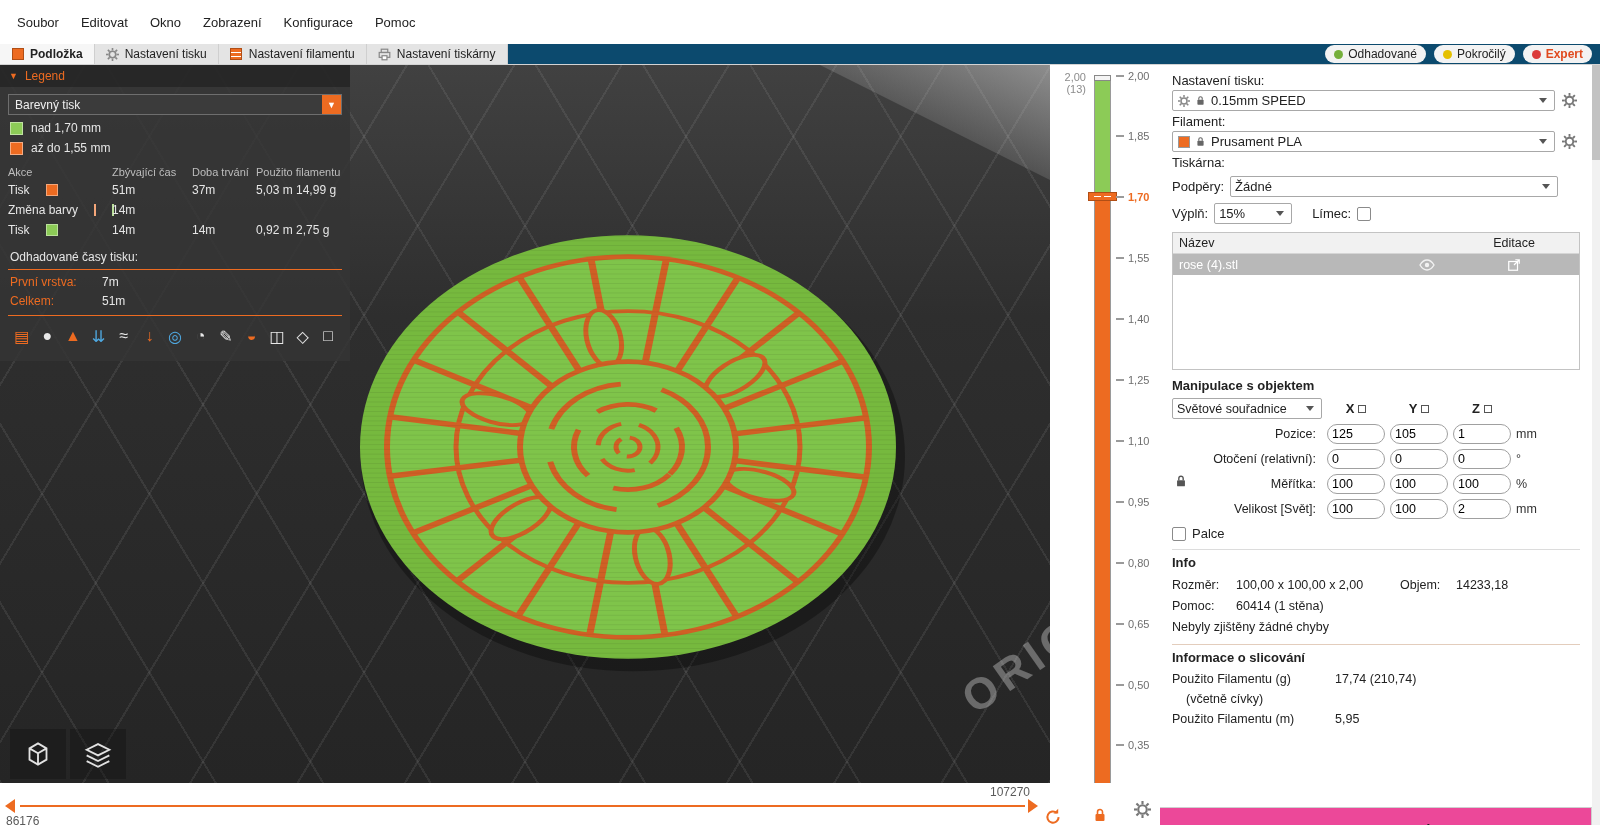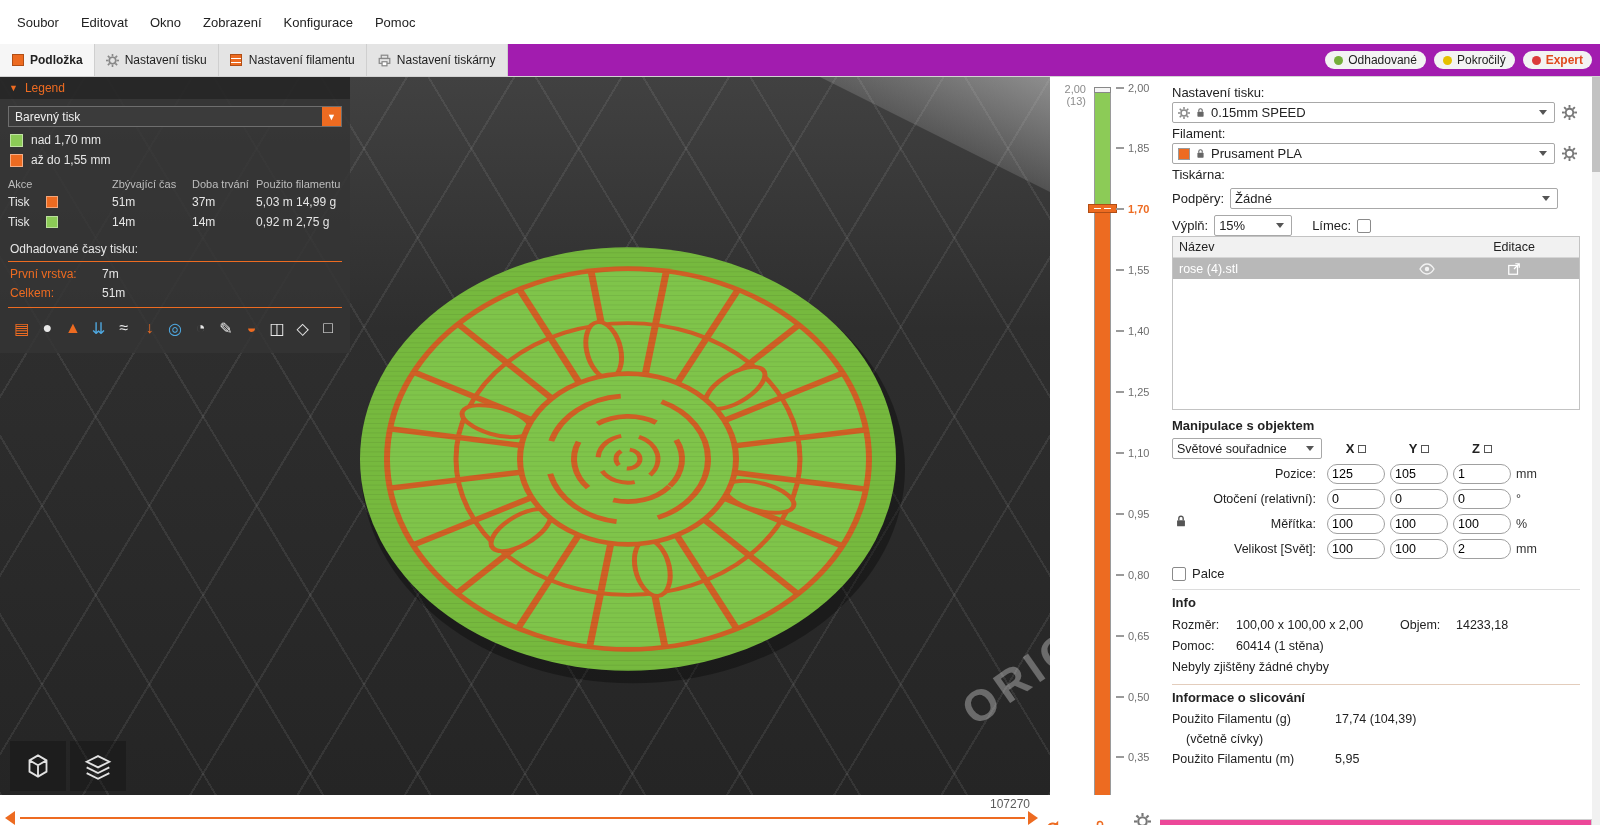--- a/index.html
+++ b/index.html
@@ -4,21 +4,21 @@
 <style>
   *{margin:0;padding:0;box-sizing:border-box;}
   html,body{width:1600px;height:825px;overflow:hidden;background:#fff;color:#222;
     font-family:"Liberation Sans","DejaVu Sans",sans-serif;font-size:13px;}
 
   
   .menubar{height:44px;display:flex;align-items:center;background:#fff;padding-left:6px;}
   .menu-item{padding:5px 11px;font-size:13px;cursor:default;}
 
   
-  .tabbar{height:33px;background:#a21caf;border-bottom:1px solid #D3D3D3;display:flex;align-items:stretch;}
+  .tabbar{height:21px;background:#0c4a6e;border-bottom:1px solid #D3D3D3;display:flex;align-items:stretch;}
   .tab{display:flex;align-items:center;gap:6px;padding:0 11px;font-size:12px;background:#E4E4E4;
        border-right:1px solid #CFCFCF;}
   .tab.active{background:#F6F6F6;font-weight:bold;}
   .tab-icon{width:13px;height:13px;display:inline-flex;align-items:center;justify-content:center;}
   .plate-swatch{width:12px;height:12px;background:#ED6B21;border:1px solid #B14E15;}
   .filament-swatch{width:12px;height:12px;border:1px solid #B14E15;
       background:repeating-linear-gradient(180deg,#ED6B21 0 3px,#ffffff 3px 4px);}
   .modes{margin-left:auto;display:flex;align-items:center;gap:8px;padding-right:8px;}
   .mode{display:flex;align-items:center;gap:5px;font-size:12px;background:#F3F3F3;
         border-radius:9px;padding:2px 9px;}
@@ -115,21 +115,21 @@
   .combo-icon{width:13px;height:13px;flex:0 0 auto;display:inline-flex;align-items:center;justify-content:center;}
   .printer-swatch{width:12px;height:12px;border:1px solid #999;
       background:linear-gradient(180deg,#fff 0 55%,#ED6B21 55% 100%);}
   .lock-small{width:11px;height:11px;color:#666;flex:0 0 auto;}
   .gear-btn{width:22px;height:21px;border:none;background:transparent;display:flex;
       align-items:center;justify-content:center;color:#767676;cursor:pointer;}
   .gear-btn svg{width:15px;height:15px;}
   .inline-row{display:flex;align-items:center;gap:6px;margin-top:6px;}
   .checkbox{width:14px;height:14px;border:1px solid #8A8A8A;background:#fff;border-radius:2px;}
 
-  .objlist{height:174px;border:1px solid #C3C3C3;display:flex;flex-direction:column;}
+  .objlist{margin-top:8px;height:138px;border:1px solid #C3C3C3;display:flex;flex-direction:column;}
   .objlist-header{height:21px;display:flex;background:#F1F1F1;border-bottom:1px solid #D5D5D5;
       font-size:12.5px;align-items:center;}
   .objcol-name{flex:1;padding-left:6px;}
   .objcol-edit{width:130px;text-align:center;}
   .objrow{height:21px;display:flex;align-items:center;background:#B8B8B8;color:#fff;font-size:12.5px;}
   .objrow .eye{width:16px;height:16px;color:#F2F2F2;margin-right:14px;}
   .objrow .edit-ic{width:14px;height:14px;color:#fff;}
 
   .manip{margin-top:8px;position:relative;}
   .sec-title{font-weight:bold;font-size:13px;margin-bottom:5px;}
@@ -374,20 +374,32 @@
             <span class="mini-swatch" style="background:#ED6B21"></span>
                 </span>
               </td>
           <td>51m</td>
           <td>37m</td>
           <td>5,03 m  14,99 g</td>
         </tr>
         <tr>
           <td>
                 <span class="cell-label">
+                  <span>Změna barvy</span>
+            <span class="mini-swatch" style="background:#ED6B21"></span>
+            <span class="mini-swatch" style="background:#8CCB57"></span>
+                </span>
+              </td>
+          <td>14m</td>
+          <td></td>
+          <td></td>
+        </tr>
+        <tr>
+          <td>
+                <span class="cell-label">
                   <span>Tisk</span>
             <span class="mini-swatch" style="background:#8CCB57"></span>
                 </span>
               </td>
           <td>14m</td>
           <td>14m</td>
           <td>0,92 m  2,75 g</td>
         </tr>
       </tbody>
         </table>
@@ -660,21 +672,21 @@
       </div>
       <div class="info-line">
         <span>Nebyly zjištěny žádné chyby</span>
       </div>
     </div>
 
     <div class="slice-sec">
       <div class="sec-title">Informace o slicování</div>
       <div class="slice-grid">
         <span>Použito Filamentu (g)</span>
-        <span>17,74 (104,39)</span>
+        <span>17,74 (210,74)</span>
         <span class="slice-sub">(včetně cívky)</span>
         <span></span>
         <span>Použito Filamentu (m)</span>
         <span>5,95</span>
       </div>
     </div>
   </div>
 
   <div class="export-btn">Exportovat G-code</div>
 

